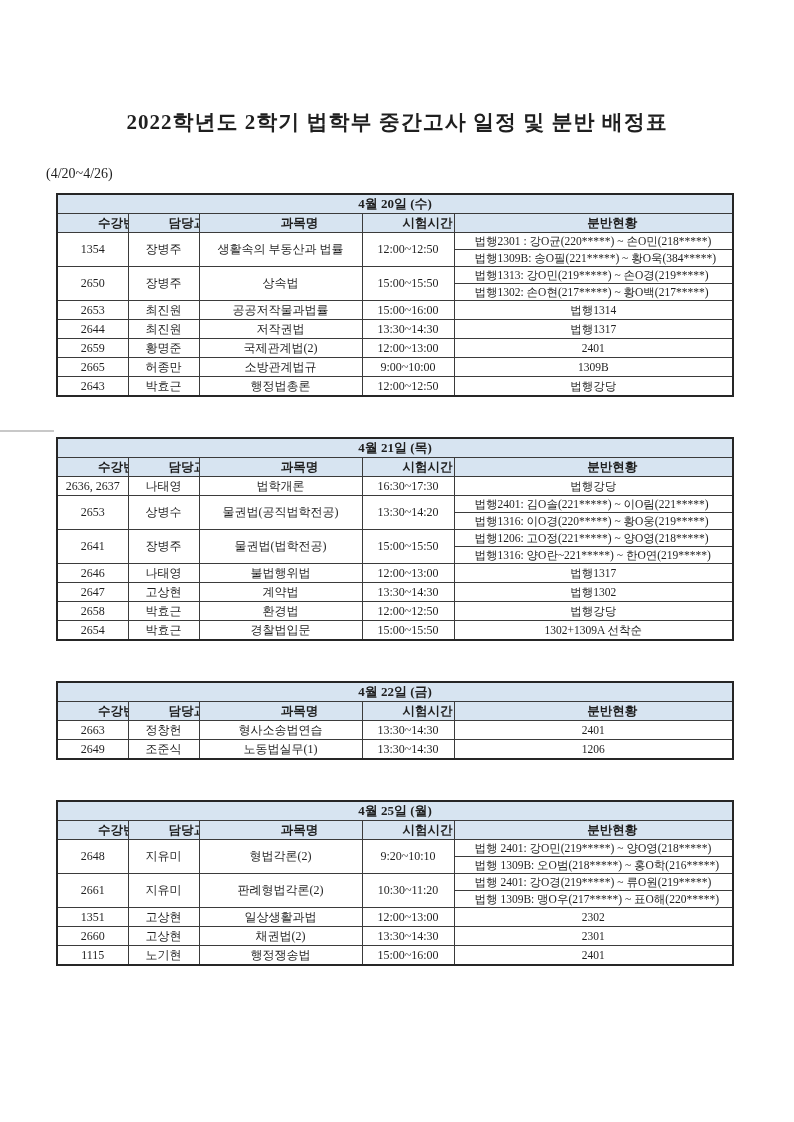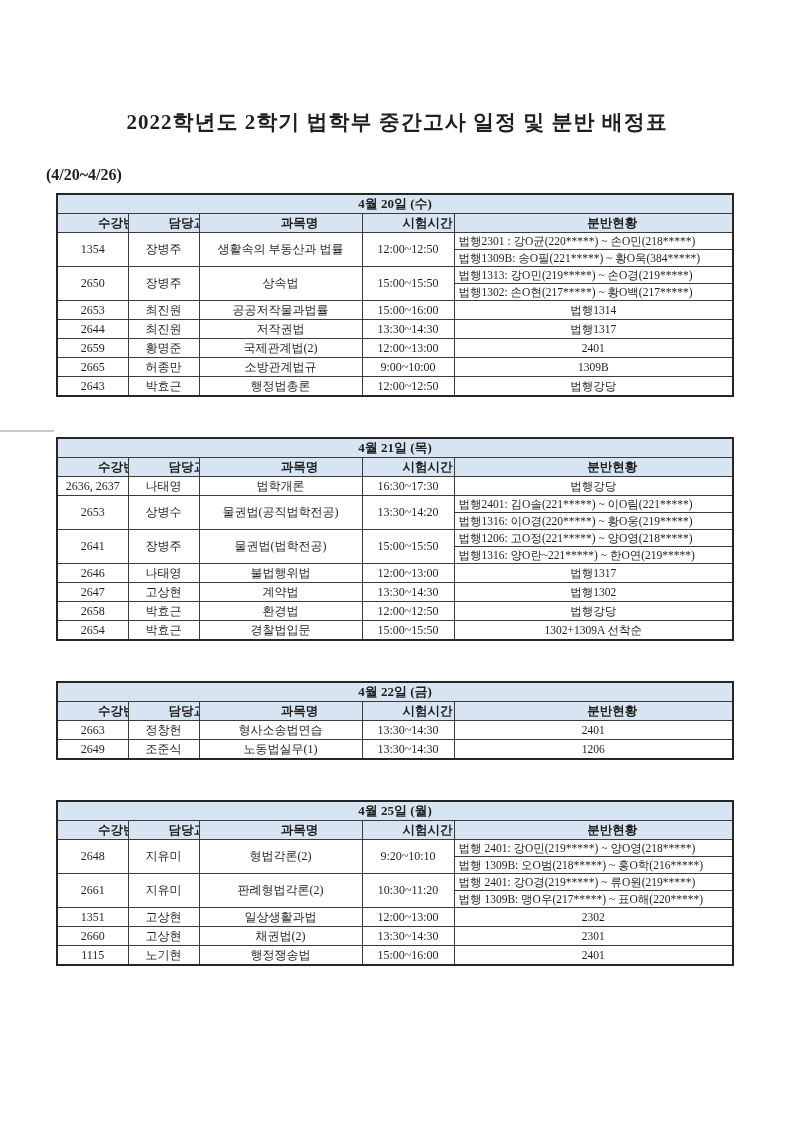--- a/index.html
+++ b/index.html
@@ -5,37 +5,37 @@
   html,body{margin:0;padding:0;background:#ffffff;}
   .page{
     position:relative;width:794px;height:1122px;margin:0 auto;
     background:var(--page-bg,#ffffff);color:var(--text,#1f1f1f);
     font-family:"Liberation Serif","DejaVu Serif",serif;overflow:hidden;
   }
   .title{
     position:absolute;top:92px;left:0;right:0;margin:16px;
     text-align:center;font-size:21px;font-weight:700;letter-spacing:1px;
   }
-  .daterange{position:absolute;top:166px;left:46px;font-size:16px;font-weight:bold;}
+  .daterange{position:absolute;top:166px;left:46px;font-size:14px;}
   .artifact{position:absolute;top:430px;left:0;width:54px;height:2px;background:#c8c8c8;}
   .tables{position:absolute;top:193px;left:56px;width:678px;}
   table.sched{
     border-collapse:collapse;table-layout:fixed;width:676px;
     margin:0 0 40px 0;border:2px solid #262626;
   }
   .sched td,.sched th{
     border:1px solid var(--border,#3b3b3b);
     text-align:center;vertical-align:middle;
     padding:0 2px;white-space:nowrap;overflow:hidden;font-weight:400;
   }
   .day-row td{background:var(--header-bg,#d7e4f1);font-weight:700;font-size:13px;height:18px;margin-top:36px;}
   .head-row th{background:var(--header-bg,#d7e4f1);font-weight:700;font-size:12.5px;height:18px;padding-left:40px;}
   .data-row td{font-size:12px;height:18px;}
   td.sec{font-size:11.5px;text-align:center;}
-  td.sec.multi{height:16px;text-align:left;padding:0 4px;}
+  td.sec.multi{height:16px;text-align:left;padding:0 20px;}
 </style>
 </head>
 <body>
 
 <div class="page">
   <h1 class="title">2022학년도 2학기 법학부 중간고사 일정 및 분반 배정표</h1>
   <div class="daterange">(4/20~4/26)</div>
   <div class="artifact"></div>
   <div class="tables" id="tables">
       <table class="sched">

